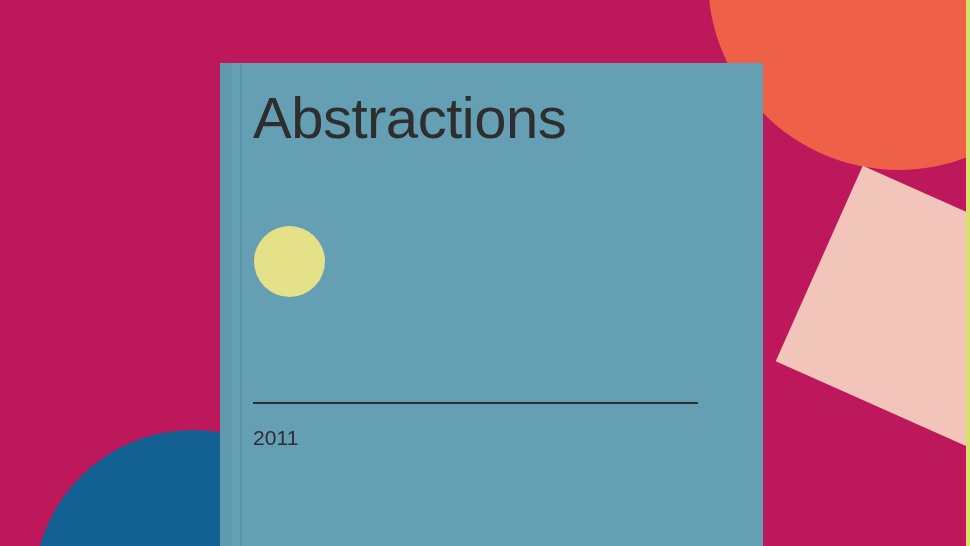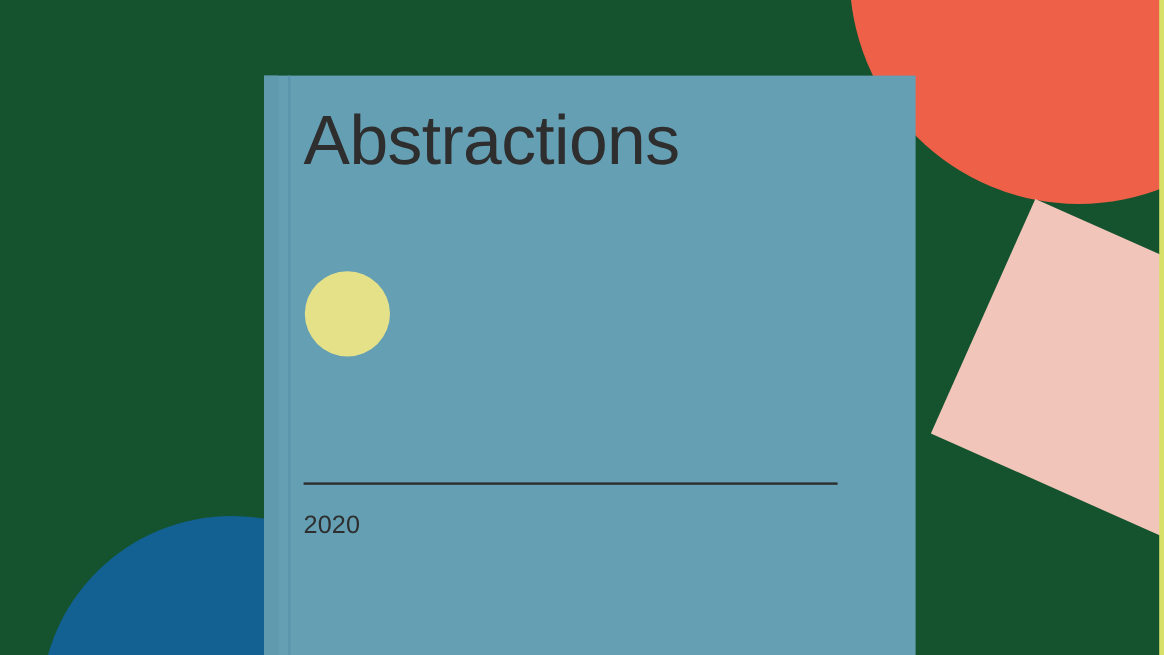--- a/index.html
+++ b/index.html
@@ -12,21 +12,21 @@
     height: 546px;
     overflow: hidden;
     font-family: "Liberation Sans", sans-serif;
   }
 
   
   #slide {
     position: relative;
     width: 970px;
     height: 546px;
-    background: #14532d;
+    background: #be185d;
     overflow: hidden;
     text-align: center;
   }
 
   
   .decor-layer {
     position: absolute;
     inset: 0;
     overflow: hidden;
     z-index: 1;
@@ -177,19 +177,19 @@
 
     <div class="book-inner">
 
       <h1 class="cover-title">Abstractions</h1>
 
       <div class="cover-dot"></div>
 
       <div class="cover-rule"></div>
 
       <div class="cover-footer">
-        <div class="cover-footer-line">2020</div>
+        <div class="cover-footer-line">2011</div>
       </div>
 
     </div>
   </div>
 
 </div>
 
 </body></html>

